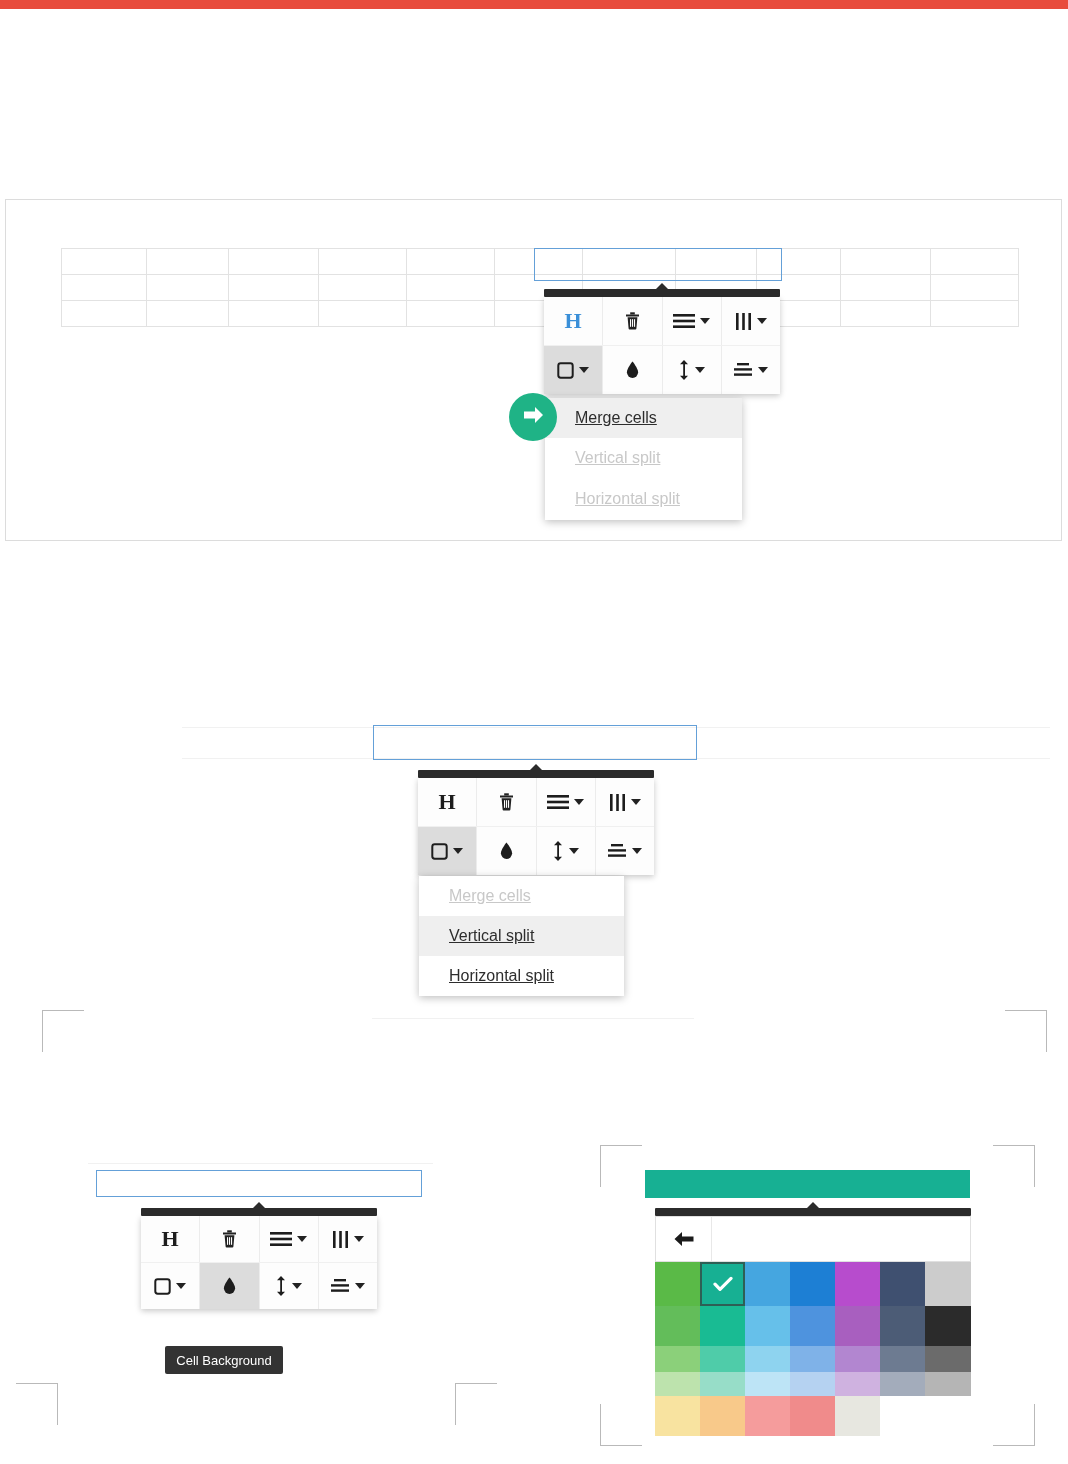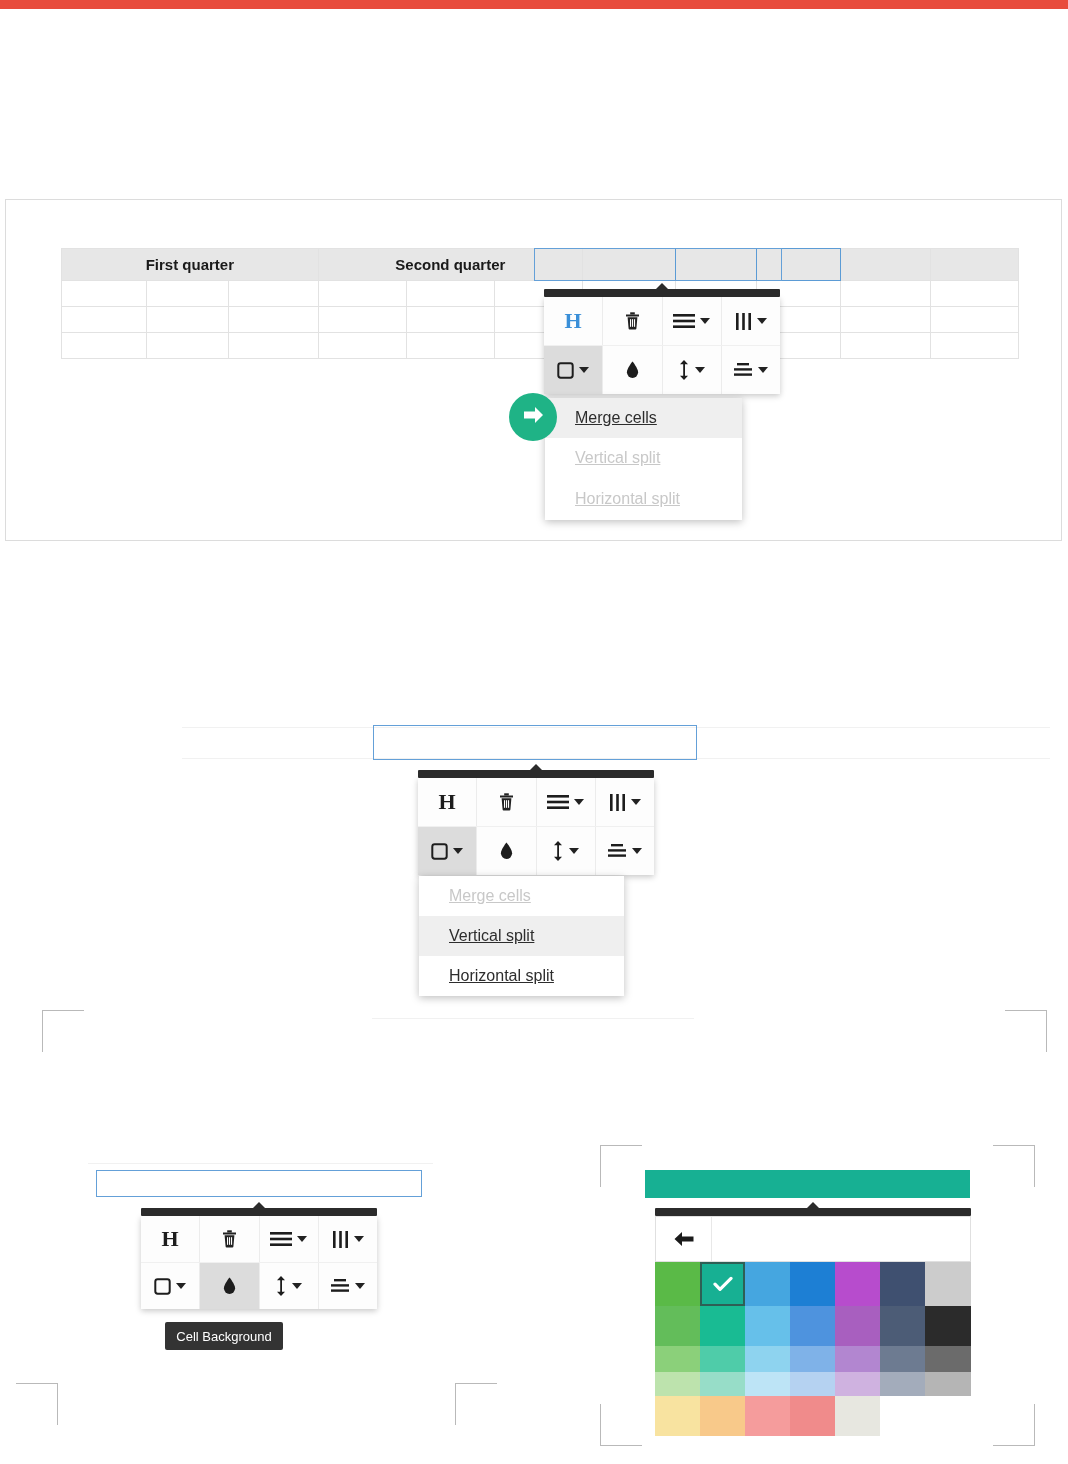--- a/index.html
+++ b/index.html
@@ -74,21 +74,21 @@
   
   .ptr{
     position:absolute;border-radius:50%;background:#1fb386;
     display:flex;align-items:center;justify-content:center;
   }
 
   
   .tip{
     position:absolute;background:#333;color:#fff;font-size:13px;
     display:flex;align-items:center;justify-content:center;
-    border-radius:2px;white-space:nowrap;
+    border-radius:2px;white-space:nowrap;margin-top:24px;
   }
 
   
   .cp{position:absolute;}
   .cp .hdr{
     background:#fff;border:1px solid #e0e0e0;display:flex;align-items:center;
   }
   .cp .hdr .backcell{
     width:55px;display:flex;align-items:center;justify-content:center;
     border-right:1px solid #e8e8e8;height:100%;
@@ -126,29 +126,20 @@
     <col style="width:83px">
       <col style="width:83px">
       <col style="width:83px">
     <col style="width:88px">
       <col style="width:76px">
       <col style="width:79px">
     <col style="width:85px">
       <col style="width:83px">
   </colgroup>
   <tbody>
-      <tr class="head">
-    <td colspan="3">First quarter</td>
-    <td colspan="3">Second quarter</td>
-    <td class="sel"></td>
-    <td class="sel"></td>
-    <td class="sel"></td>
-    <td></td>
-    <td></td>
-  </tr>
   <tr>
     <td></td>
         <td></td>
         <td></td>
     <td></td>
         <td></td>
         <td></td>
     <td></td>
         <td></td>
         <td></td>

